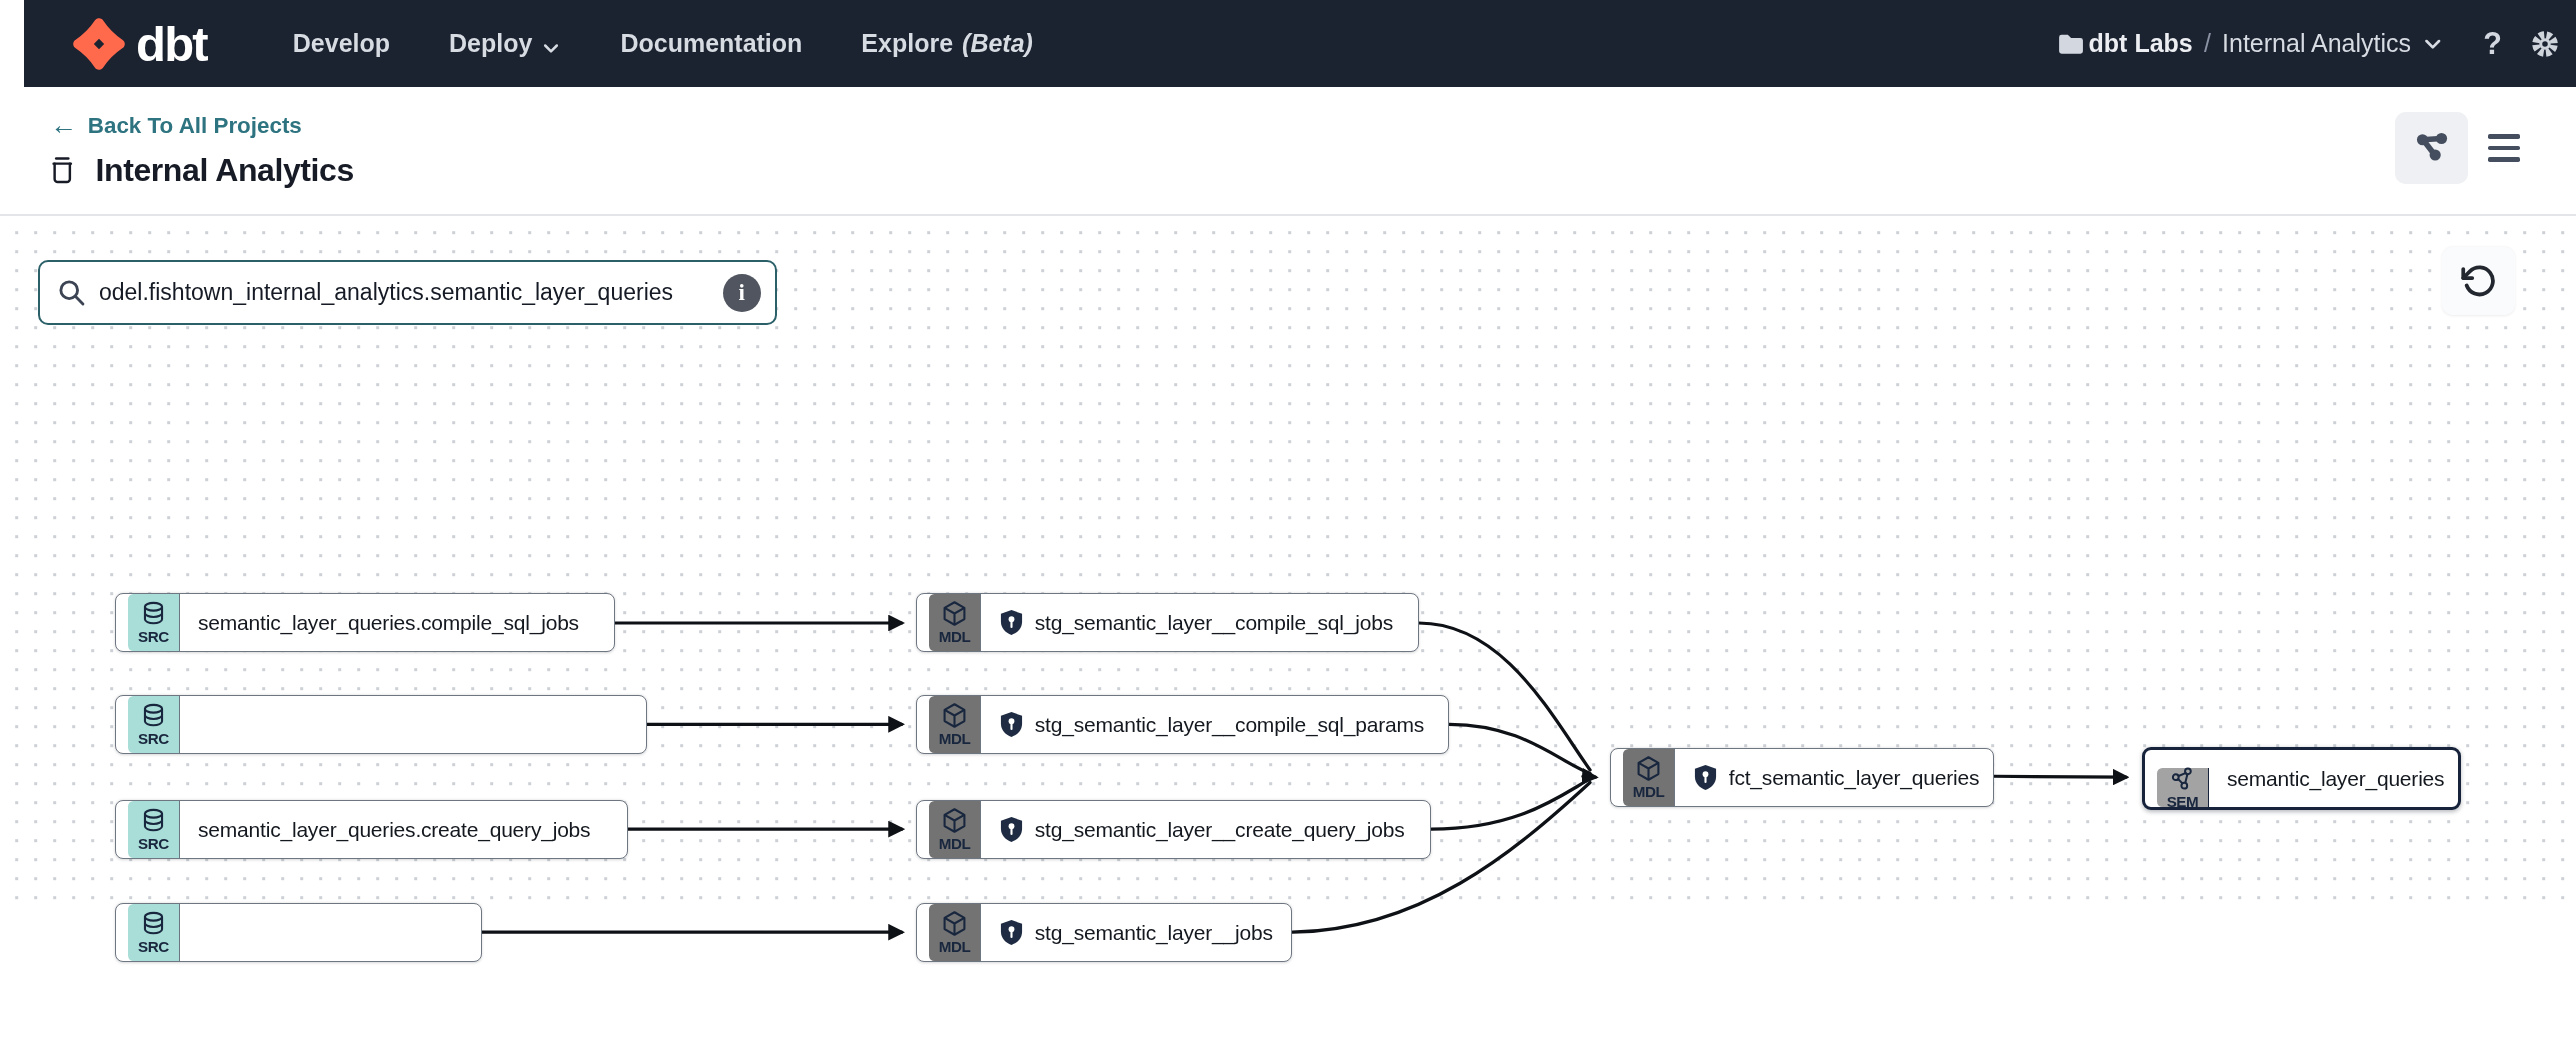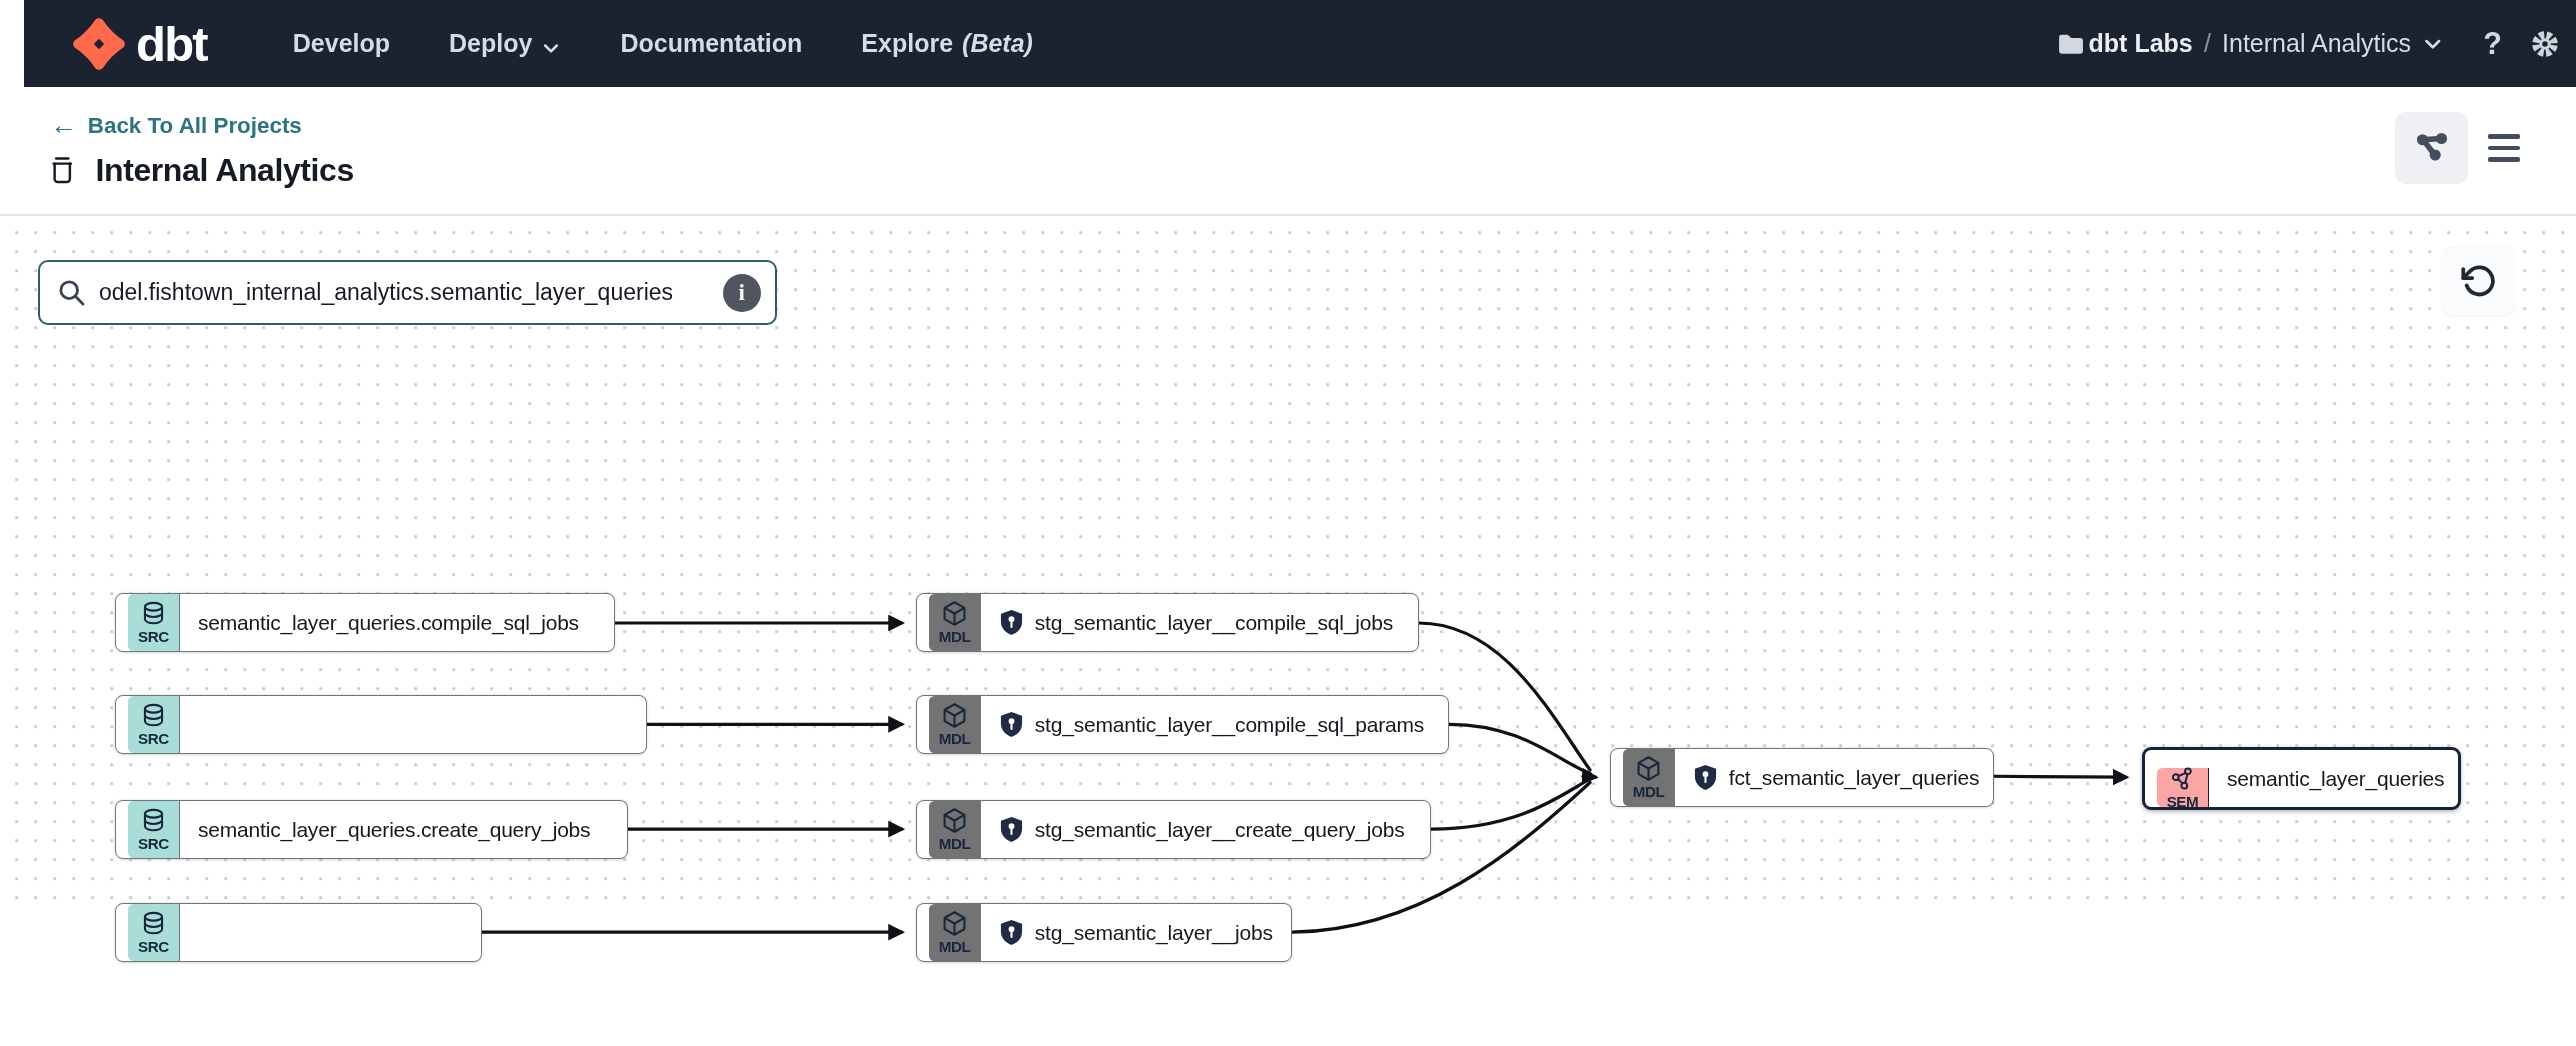--- a/index.html
+++ b/index.html
@@ -63,21 +63,21 @@
 
   .node { position: absolute; display: flex; align-items: stretch; background: #ffffff;
     border: 1.8px solid #6e7681; border-radius: 8px; box-shadow: 0 0.9px 2.7px rgba(20,25,40,0.18);
     cursor: pointer; padding-left: 12px; }
   .node .badge { flex: 0 0 52px; display: flex; flex-direction: column; align-items: center;
     justify-content: center; gap: 0.9px; border-right: 1.8px solid #6e7681;
     border-radius: 5.4px 0 0 5.4px; }
   .node .badge .btext { font-size: 15.2px; font-weight: 700; color: #18263e; letter-spacing: -0.4px; }
   .node.src .badge { background: #a9ddd7; }
   .node.mdl .badge { background: #737373; }
-  .node.sem .badge { background: #fca5a5; margin-top: 18px; }
+  .node.sem .badge { background: #a3a3a3; margin-top: 18px; }
   .node .nlabel { display: flex; align-items: center; gap: 10.8px; padding: 0 18px;
     font-size: 21px; color: #14181f; white-space: nowrap; letter-spacing: -0.2px; }
   .node.selected { border: 3.6px solid #16233b; border-radius: 9px;
     box-shadow: 0 1.8px 4.5px rgba(20,25,40,0.3); }
   .node.selected .badge { border-right-color: #16233b; }
 </style>
 </head>
 <body>
 
 <div id="page">

